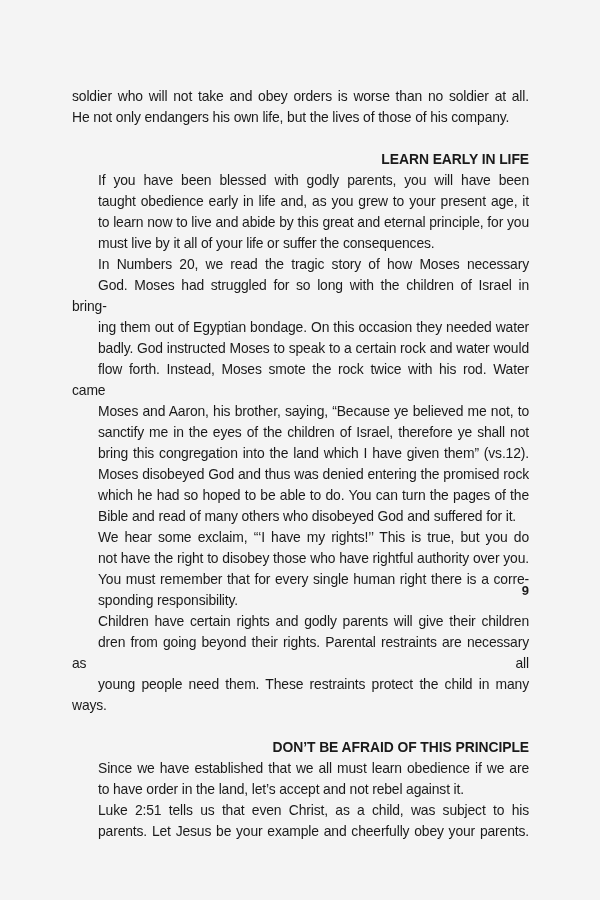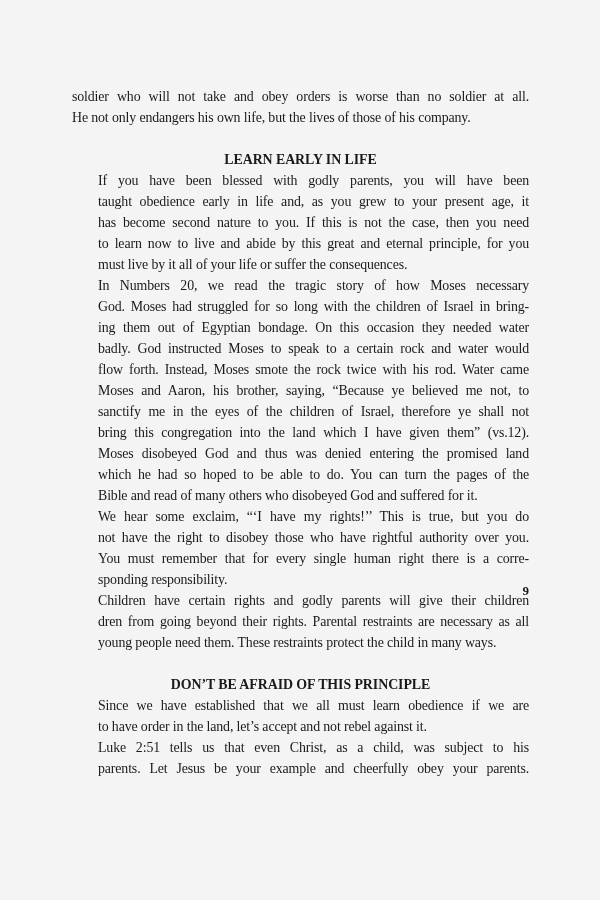--- a/index.html
+++ b/index.html
@@ -13,21 +13,20 @@
     font-family: "Liberation Sans", sans-serif;
     color: #1a1a1a;
     overflow: hidden;
   }
   .page {
     position: relative;
     width: 600px;
     height: 652px;
     box-sizing: border-box;
     padding: 86px 71px 0 72px;
-    font-family: Liberation Serif, serif;
   }
   .content {
     width: 457px;
   }
   p.body {
     margin: 0;
     font-size: 13.9px;
     line-height: 21px;
     text-align: justify;
     text-justify: inter-word;
@@ -49,21 +48,21 @@
     text-align-last: left;
   }
   .jline.indent {
     text-indent: 26px;
   }
   h2.heading {
     margin: 0;
     font-size: 13.9px;
     line-height: 21px;
     font-weight: bold;
-    text-align: center;
+    text-align: right;
     letter-spacing: -0.005em;
   }
   .gap {
     height: 21px;
   }
   .page-number {
     position: absolute;
     right: 71px;
     bottom: 55px;
     font-size: 13px;
@@ -79,34 +78,33 @@
   <div class="content" id="content">
       <p class="body">
         <span class="jline">soldier who will not take and obey orders is worse than no soldier at all.</span>
         <span class="jline last">He not only endangers his own life, but the lives of those of his company.</span>
       </p>
       <div class="gap"></div>
       <h2 class="heading">LEARN EARLY IN LIFE</h2>
       <p class="body indent">
         <span class="jline indent">If you have been blessed with godly parents, you will have been</span>
         <span class="jline">taught obedience early in life and, as you grew to your present age, it</span>
-        <span class="jline">has become second nature to you. If this is not the case, then you need</span>
         <span class="jline">to learn now to live and abide by this great and eternal principle, for you</span>
         <span class="jline last">must live by it all of your life or suffer the consequences.</span>
       </p>
       <p class="body indent">
         <span class="jline indent">In Numbers 20, we read the tragic story of how Moses necessary</span>
         <span class="jline">God. Moses had struggled for so long with the children of Israel in bring-</span>
         <span class="jline">ing them out of Egyptian bondage. On this occasion they needed water</span>
         <span class="jline">badly. God instructed Moses to speak to a certain rock and water would</span>
         <span class="jline">flow forth. Instead, Moses smote the rock twice with his rod. Water came</span>
         <span class="jline">Moses and Aaron, his brother, saying, “Because ye believed me not, to</span>
         <span class="jline">sanctify me in the eyes of the children of Israel, therefore ye shall not</span>
         <span class="jline">bring this congregation into the land which I have given them” (vs.12).</span>
-        <span class="jline">Moses disobeyed God and thus was denied entering the promised land</span>
+        <span class="jline">Moses disobeyed God and thus was denied entering the promised rock</span>
         <span class="jline">which he had so hoped to be able to do. You can turn the pages of the</span>
         <span class="jline last">Bible and read of many others who disobeyed God and suffered for it.</span>
       </p>
       <p class="body indent">
         <span class="jline indent">We hear some exclaim, “‘I have my rights!’’ This is true, but you do</span>
         <span class="jline">not have the right to disobey those who have rightful authority over you.</span>
         <span class="jline">You must remember that for every single human right there is a corre-</span>
         <span class="jline last">sponding responsibility.</span>
       </p>
       <p class="body indent">

